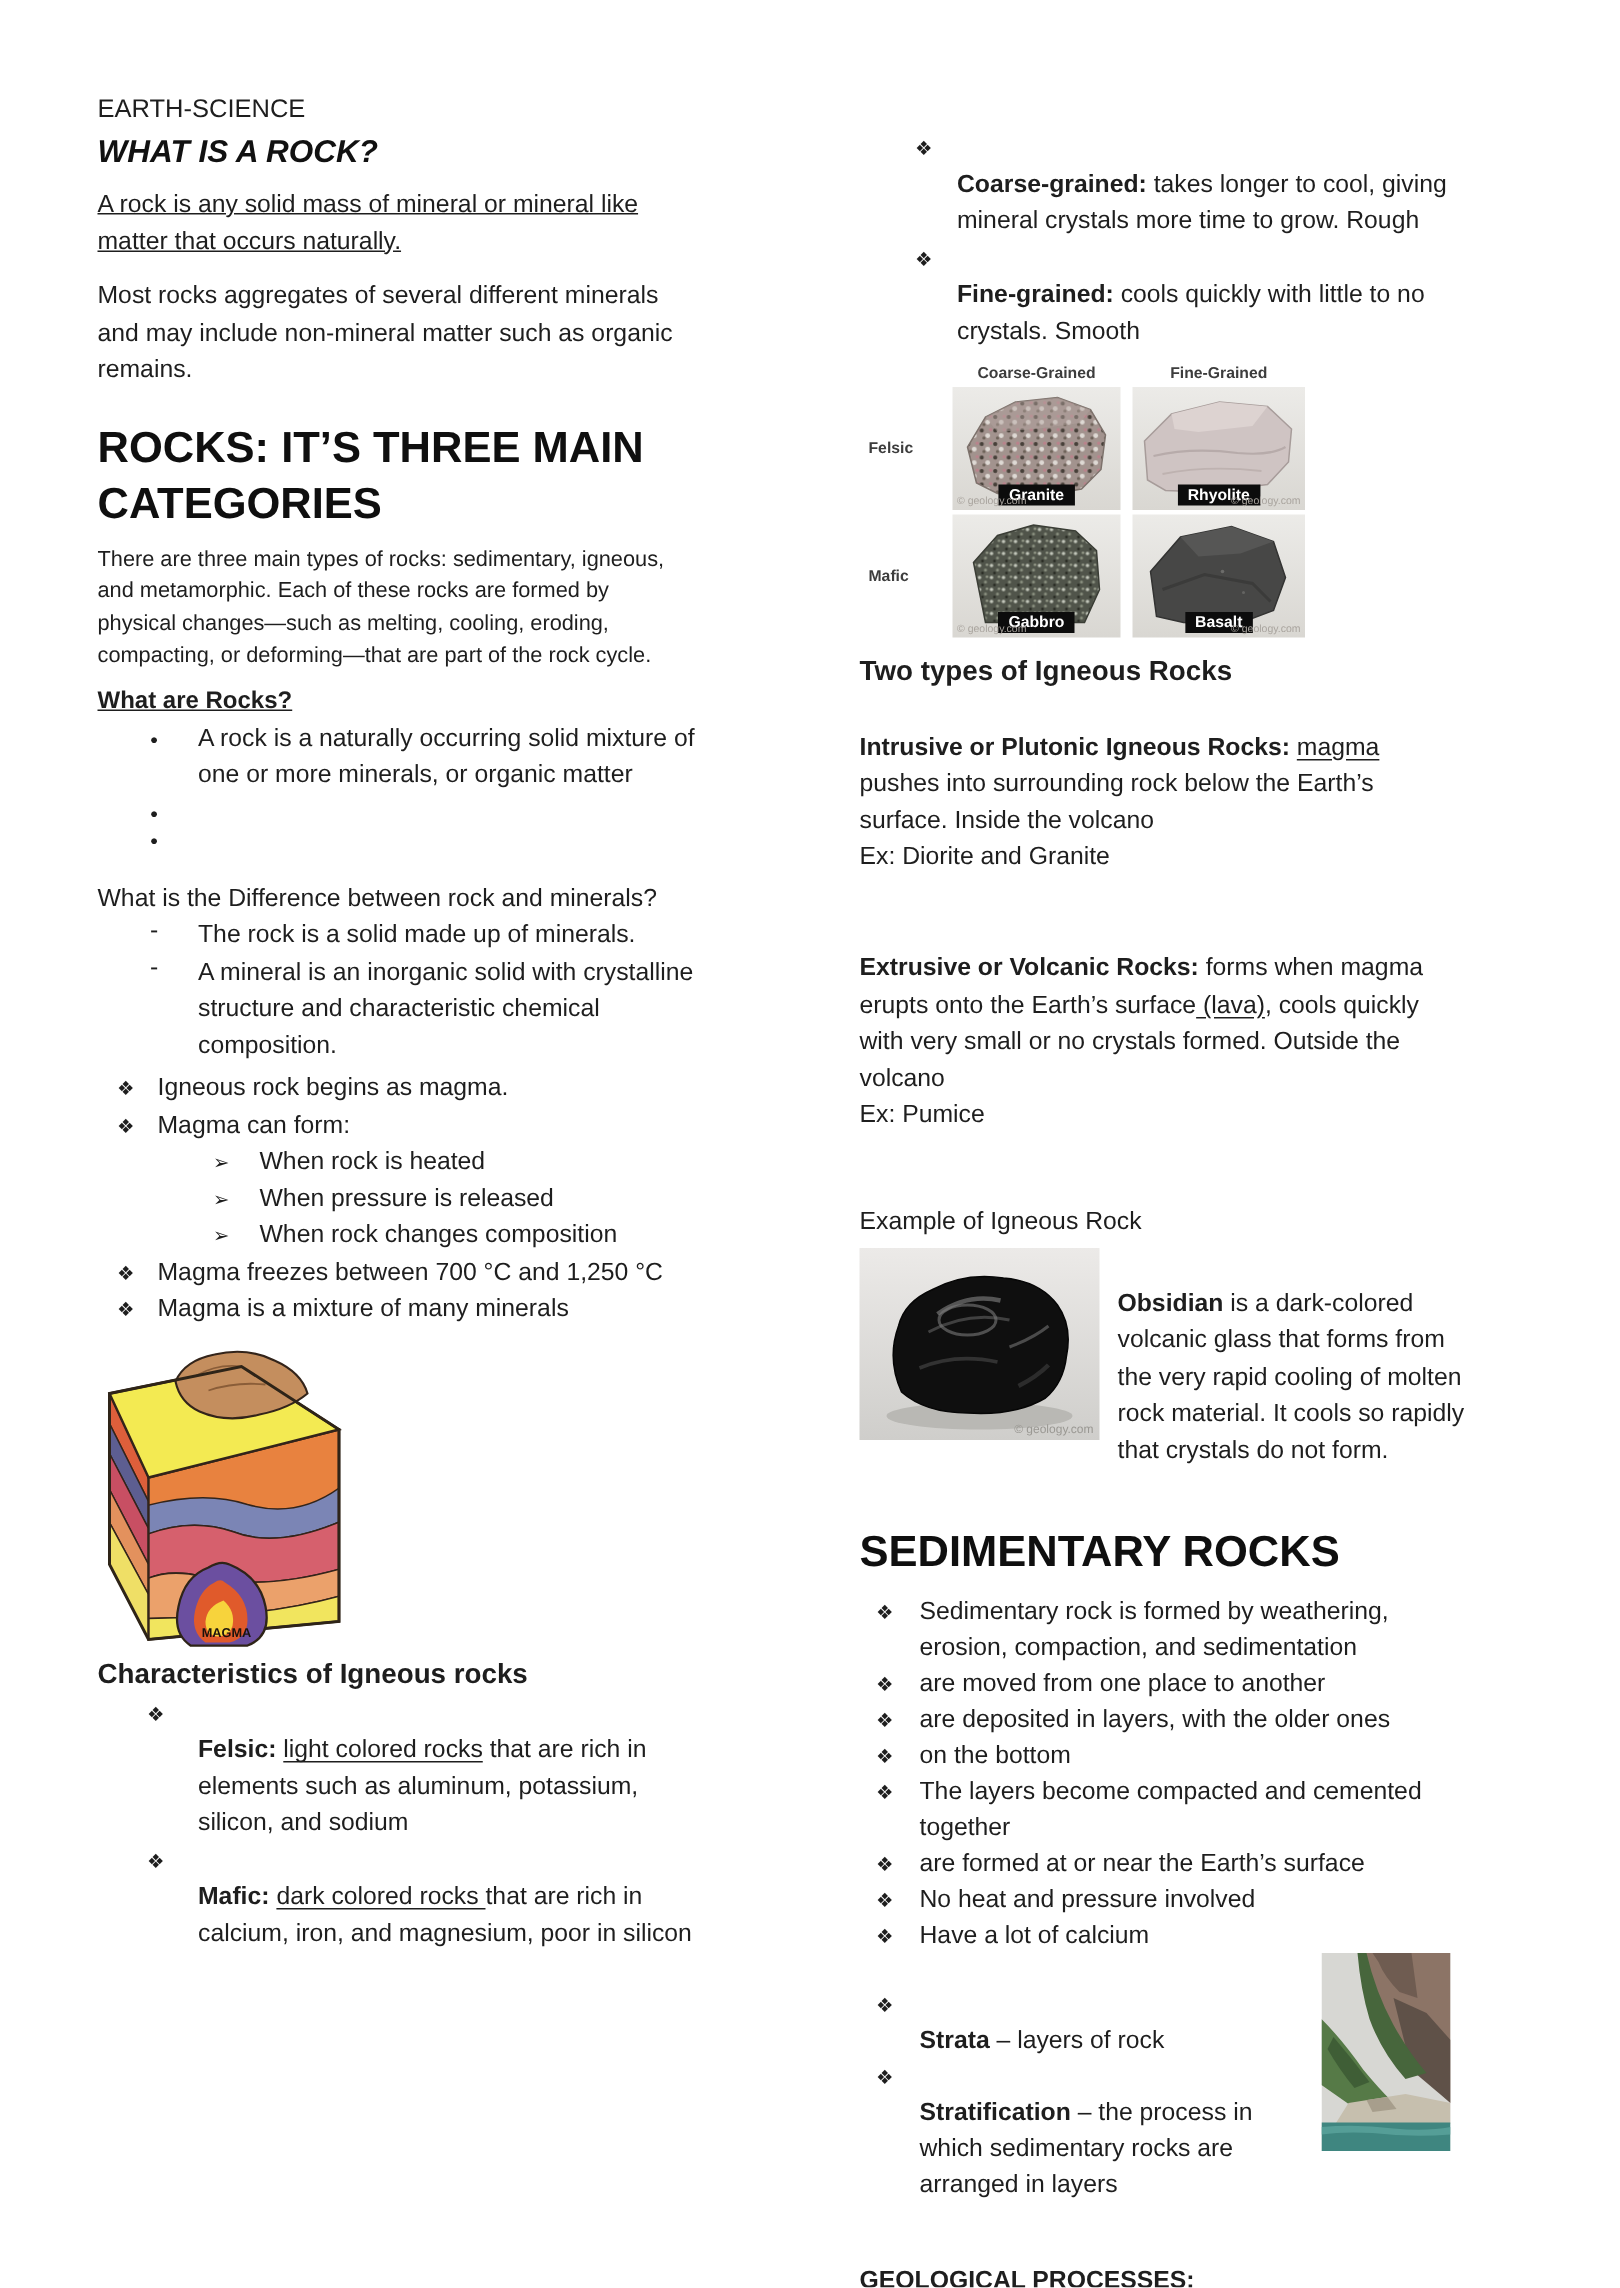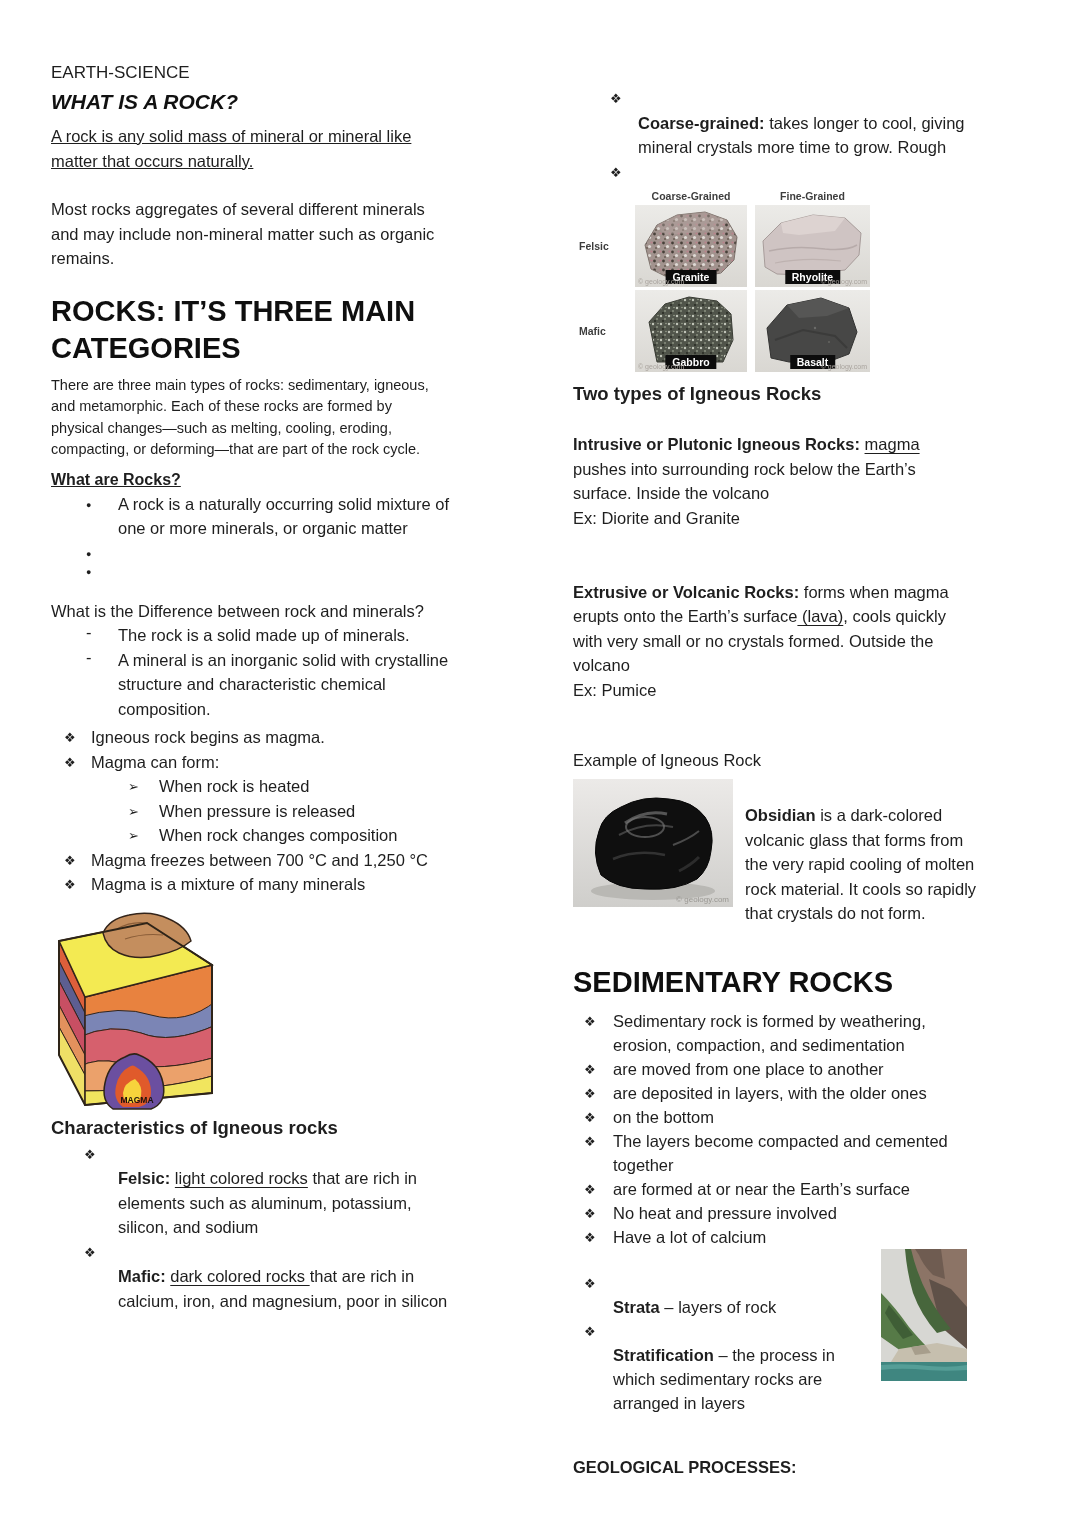--- a/index.html
+++ b/index.html
@@ -1,18 +1,18 @@
 <!DOCTYPE html>
 <html><head>
 <meta charset="utf-8">
 <style>
   html,body{margin:0;padding:0;background:#ffffff;}
   .page{position:relative;width:1080px;height:1525px;background:#fff;
         font-family:"Liberation Sans","DejaVu Sans",sans-serif;color:#1e1e1e;overflow:hidden;}
-  .col-left{position:absolute;left:51px;top:62px;width:466px;}
+  .col-left{position:absolute;left:65px;top:62px;width:466px;}
   .col-right{position:absolute;left:573px;top:86px;width:454px;}
 
   .kicker{font-size:17px;line-height:22px;}
   .doc-title{font-size:21px;line-height:27px;font-weight:bold;font-style:italic;margin-top:4px;color:#111;}
   .body-t{font-size:16.5px;line-height:24.5px;white-space:pre-line;}
   .small-t{font-size:14.5px;line-height:21.5px;white-space:pre-line;}
   .h-big{font-size:29px;line-height:37px;font-weight:bold;color:#0f0f0f;white-space:pre-line;}
   .h-sub{font-size:16px;line-height:20px;font-weight:bold;}
   .h-med{font-size:18.5px;line-height:24px;font-weight:bold;}
   b.lead{font-weight:bold;}
@@ -56,21 +56,21 @@
   .obs-fig svg{display:block;width:100%;height:100%;}
   .obs-wm{position:absolute;right:4px;bottom:3px;font-size:8px;color:#9a9893;}
   .obs-tx{margin-left:12px;width:282px;}
 
   .strata-wrap{position:relative;margin-top:22px;}
   .canyon-fig{position:absolute;left:308px;top:-22px;width:86px;height:132px;}
   .canyon-fig svg{display:block;width:100%;height:100%;}
 
   .mt2{margin-top:2px;} .mt4{margin-top:4px;} .mt6{margin-top:6px;} .mt8{margin-top:8px;}
   .mt10{margin-top:10px;} .mt20{margin-top:9px;text-decoration:underline;} .mt22{margin-top:22px;}
-  .mt24{margin-top:24px;} .mt25{margin-top:25px;} .mt42{margin-top:42px;}
+  .mt24{margin-top:12px;} .mt25{margin-top:25px;} .mt42{margin-top:42px;}
   .mt46{margin-top:46px;} .mt38{margin-top:38px;}
 </style>
 </head>
 <body>
 
 <div class="page">
 
   <div class="col-left">
 
     <div class="kicker">EARTH-SCIENCE</div>
@@ -212,20 +212,24 @@
     <div>
       <div class="li r-grain">
         <span class="mk dia">❖</span>
         <div class="tx">
           <b class="lead">Coarse-grained: </b><span>takes longer to cool, giving
 mineral crystals more time to grow. Rough</span>
         </div>
       </div>
       <div class="li r-grain">
         <span class="mk dia">❖</span>
+        <div class="tx">
+          <b class="lead">Fine-grained: </b><span>cools quickly with little to no
+crystals. Smooth</span>
+        </div>
       </div>
     </div>
 
     <div class="rock-grid">
       <div></div>
       <div class="rg-colhead">Coarse-Grained</div>
       <div class="rg-colhead">Fine-Grained</div>
 
       <div class="rg-rowhead">Felsic</div>
 

